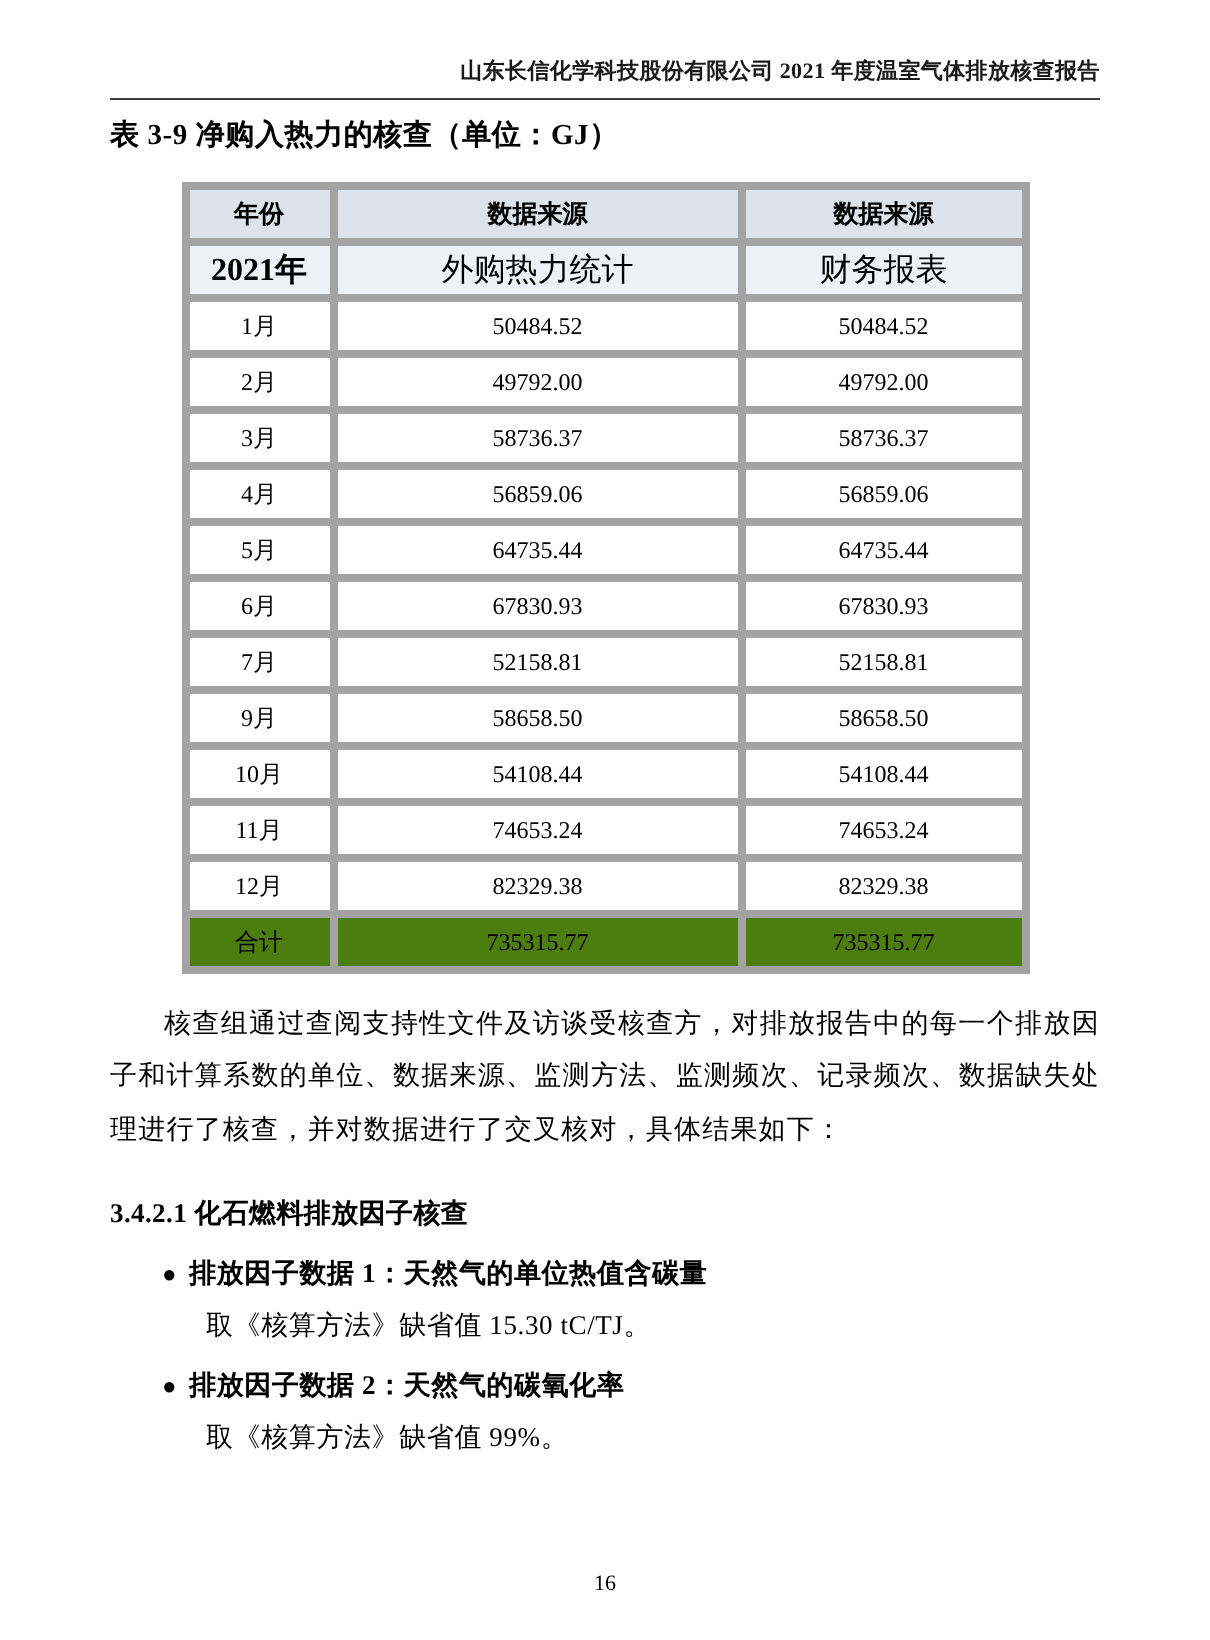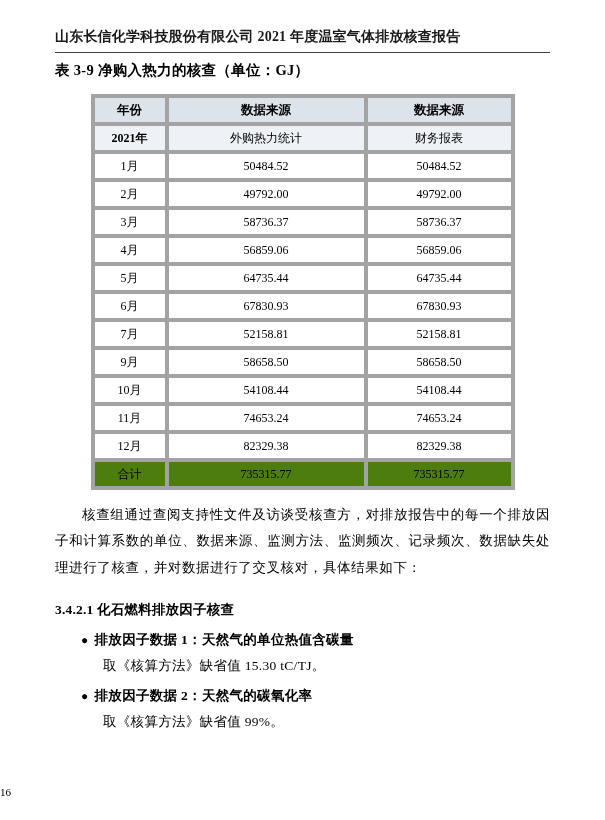--- a/index.html
+++ b/index.html
@@ -16,23 +16,23 @@
   }
   .page {
     position: relative;
     width: 605px;
     height: 820px;
     box-sizing: border-box;
     padding: 0 55px;
   }
   .header {
     padding-top: 28px;
-    font-size: 14px;
-    font-weight: bold;
-    text-align: left;
+    font-size: 11px;
+    font-weight: bold;
+    text-align: right;
     letter-spacing: 0.2px;
     color: #1a1a1a;
   }
   .header-rule {
     margin-top: 6px;
     border-bottom: 1.6px solid #3c3c3c;
     width: 100%;
   }
   .table-title {
     margin-top: 8px;
@@ -55,21 +55,21 @@
     padding: 0 2px;
   }
   table.data tr.head td {
     background: #dde3ea;
     font-weight: bold;
     font-size: 12.5px;
   }
   table.data tr.sub td {
     background: #eef1f5;
     font-weight: bold;
-    font-size: 12px;
+    font-size: 16px;
   }
   table.data tr.sub td.src {
     font-weight: normal;
   }
   table.data tr.total td {
     background: #4d7c0f;
   }
   table.data td.col-year {
     width: 66px;
   }
@@ -108,20 +108,21 @@
     margin-top: 8px;
     margin-left: 48px;
     font-size: 13.5px;
     letter-spacing: 0.3px;
   }
   .page-num {
     position: absolute;
     bottom: 22px;
     left: 0;
     width: 605px;
+    text-align: center;
     font-size: 11px;
   }
 </style>
 </head>
 <body>
 
 <div class="page">
 
   <div class="header">山东长信化学科技股份有限公司 2021 年度温室气体排放核查报告</div>
   <div class="header-rule"></div>

